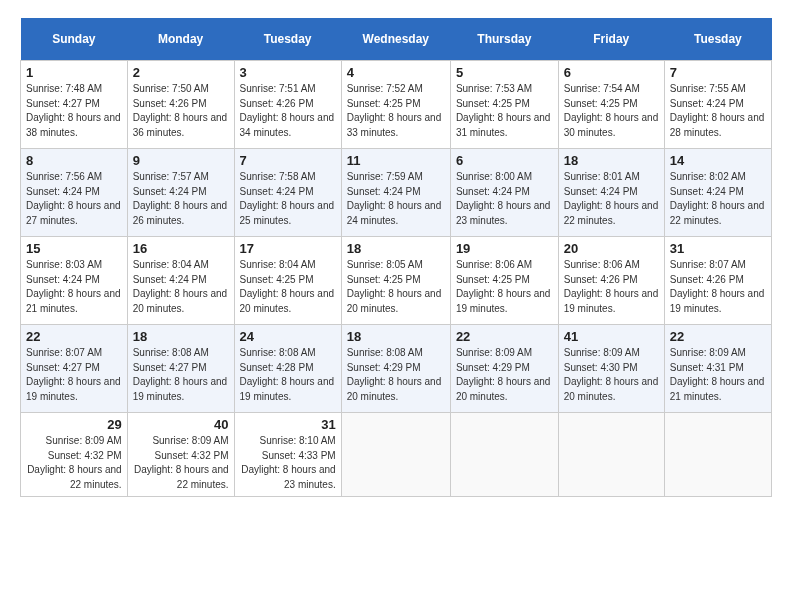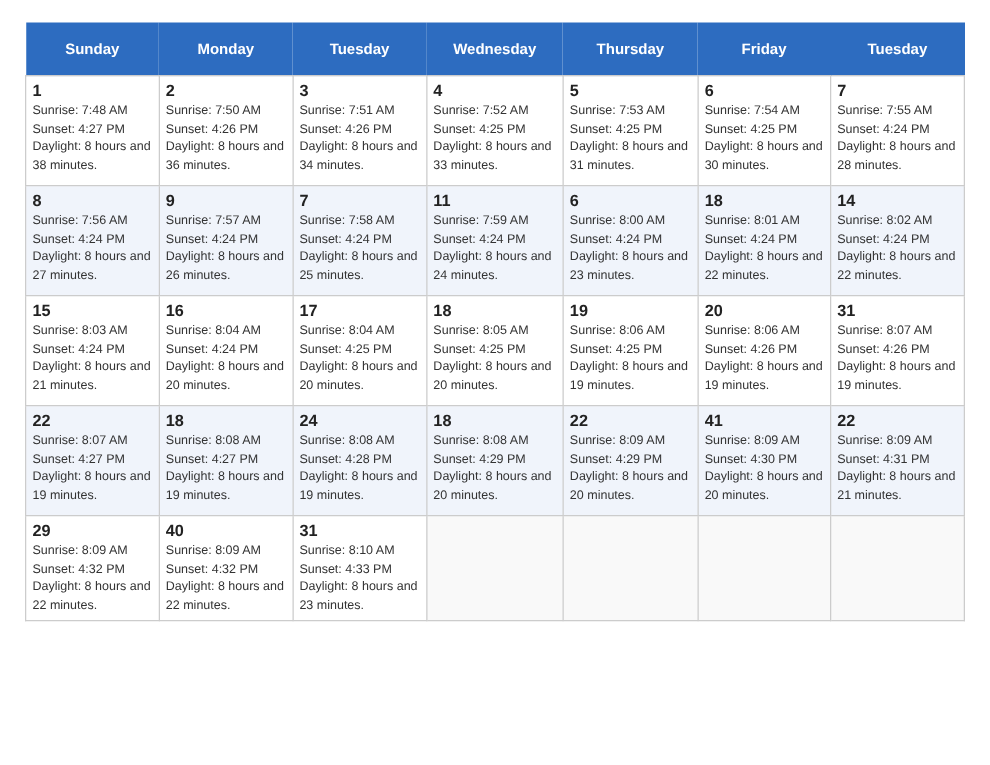--- a/index.html
+++ b/index.html
@@ -89,20 +89,21 @@
     .day-info {
       color: #333;
       font-size: 10px;
       line-height: 1.45;
     }
     .empty-cell {
       background: #f9f9f9 !important;
     }
     .calendar tbody tr:last-child td {
       height: 72px;
+      text-align: right;
     }
   </style>
 </head>
 <body>
 
 <div class="container">
 
   <table class="calendar">
     <thead>
       <tr>

